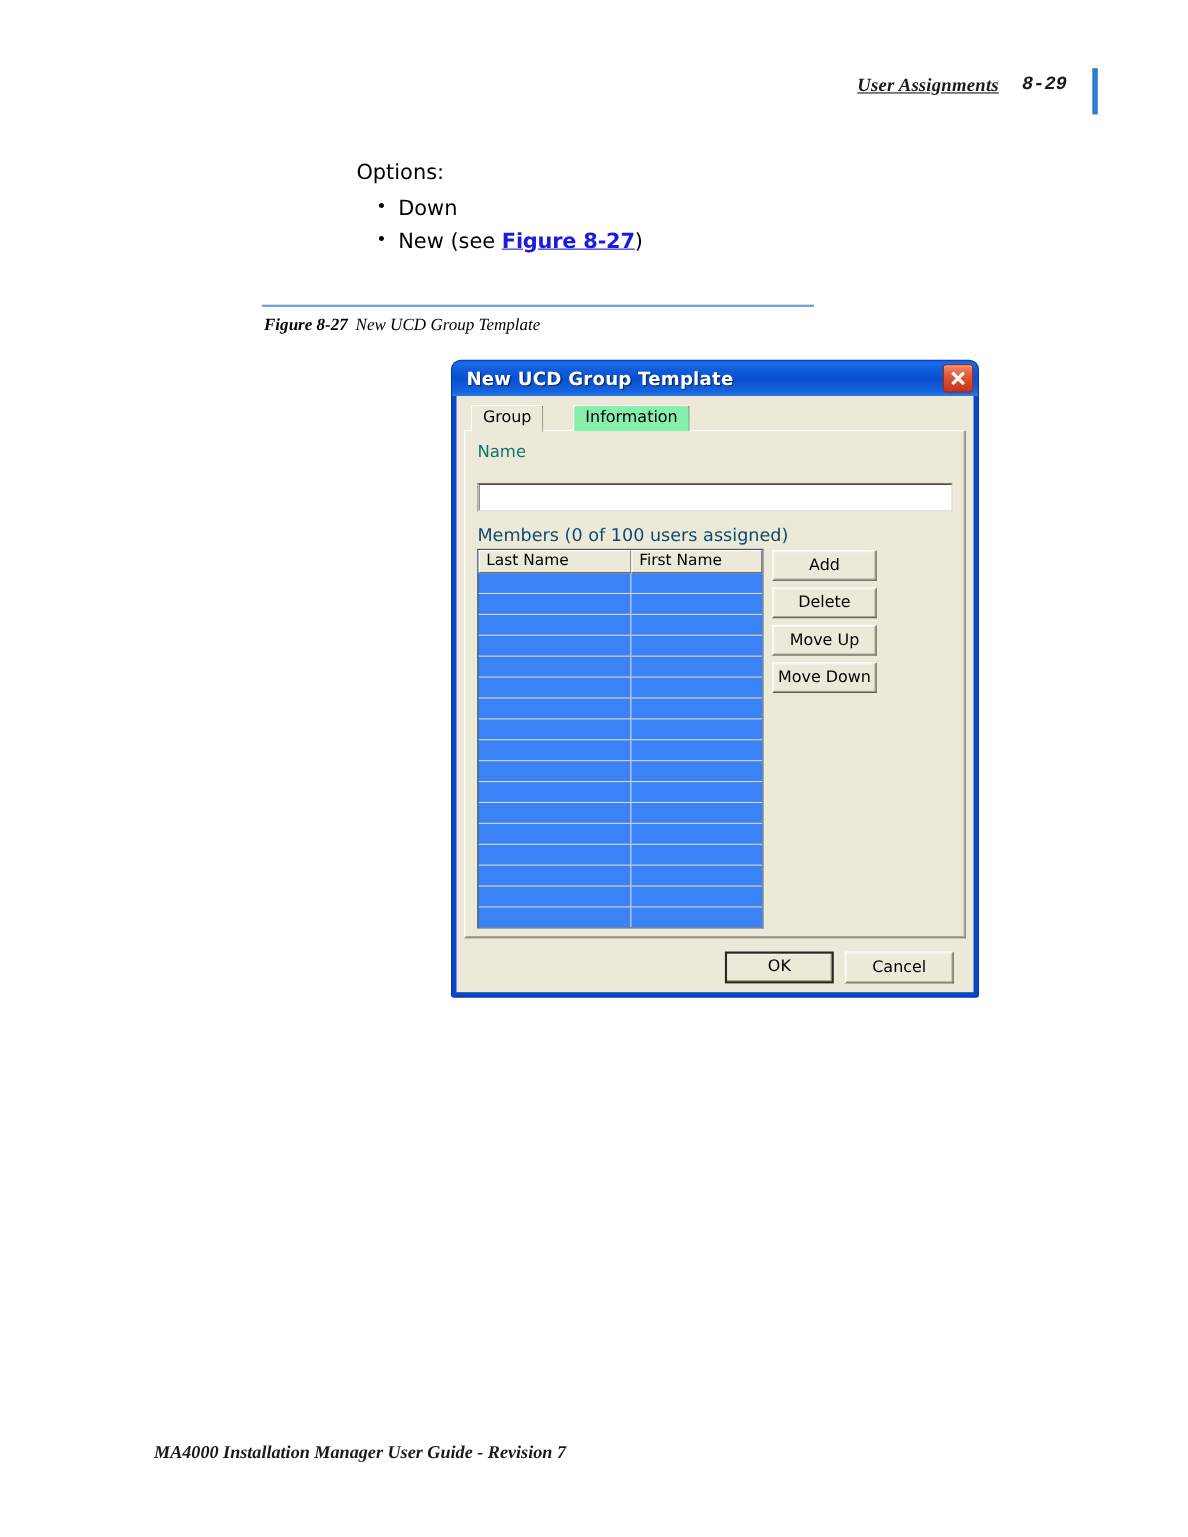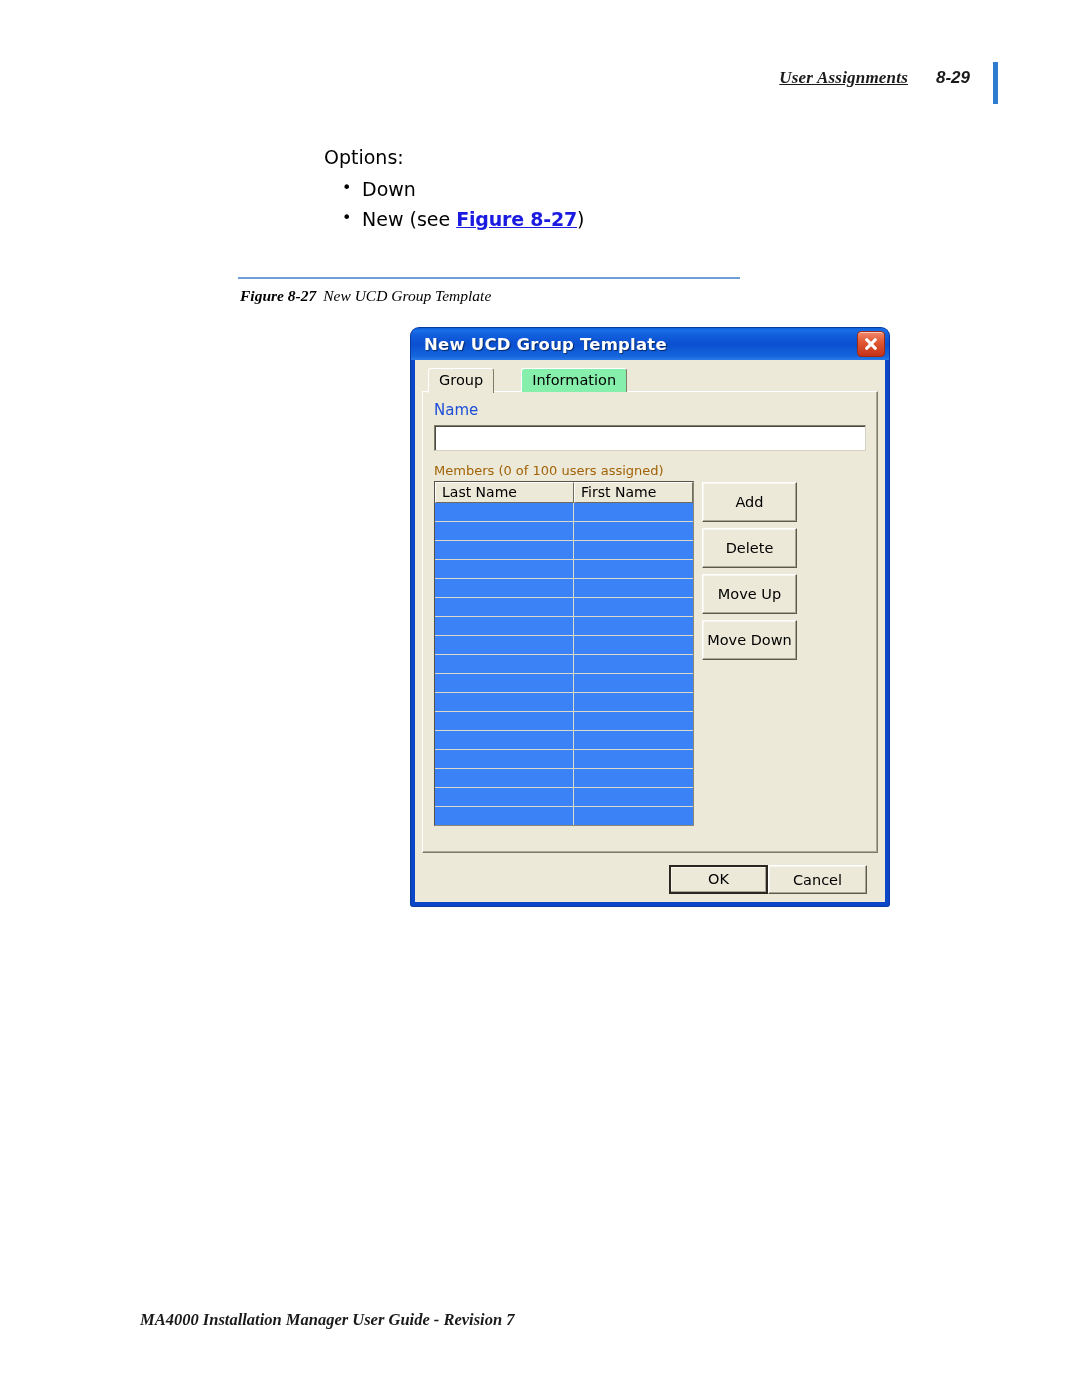--- a/index.html
+++ b/index.html
@@ -34,21 +34,21 @@
     font-size: 17px;
     letter-spacing: .2px;
     color: #1a1a1a;
     white-space: nowrap;
     text-decoration: underline;
   }
   .hdr-page {
     position: absolute;
     right: 110px;
     top: 0;
-    font-family: Liberation Sans, sans-serif;
+    font-family: Liberation Mono, monospace;
     font-style: italic;
     font-weight: bold;
     font-size: 17px;
     color: #1a1a1a;
     white-space: nowrap;
     margin-left: 20px;
   }
   .hdr-bar {
     position: absolute;
     right: 82px;
@@ -244,44 +244,44 @@
     height: 462px;
     box-sizing: border-box;
     padding: 9px 11px 10px 11px;
     box-shadow: inset -1px -1px 0 #aaa79a;
     z-index: 1;
   }
 
   .field-label {
     font-family: "DejaVu Sans", sans-serif;
     font-size: 15px;
-    margin-bottom: 6px;
-    color: #1d4ed8;
+    margin-bottom: 20px;
+    color: #0f766e;
   }
   .text-input {
     width: 100%;
     height: 26px;
     box-sizing: border-box;
     background: #ffffff;
     border: 1px solid #7f7c68;
     border-right-color: #d6d3c4;
     border-bottom-color: #d6d3c4;
     box-shadow: inset 1px 1px 0 #4a4a42;
     font-family: "DejaVu Sans", sans-serif;
     font-size: 14px;
     padding: 0 4px;
     outline: none;
     color: #000;
   }
 
   .members-label {
     font-family: "DejaVu Sans", sans-serif;
-    font-size: 13px;
+    font-size: 16px;
     margin: 12px 0 3px 0;
-    color: #a16207;
+    color: #0c4a6e;
   }
 
   .list-area {
     display: flex;
     align-items: flex-start;
   }
   .grid {
     width: 260px;
     background: #3b82f6;
     border: 1px solid #8a8774;
@@ -326,41 +326,42 @@
 
   .btncol {
     margin-left: 8px;
     display: flex;
     flex-direction: column;
     gap: 6px;
     padding-top: 1px;
   }
   .xp-btn {
     width: 95px;
-    height: 40px;
+    height: 28px;
     background: #ece9d8;
     border: 1px solid;
     border-color: #ffffff #5d5a4c #5d5a4c #ffffff;
     box-shadow: inset -1px -1px 0 #a9a695, inset 1px 1px 0 #f7f5ec;
     font-family: "DejaVu Sans", sans-serif;
     font-size: 14.5px;
     color: #000;
     cursor: pointer;
     line-height: 24px;
     text-align: center;
     padding: 0;
   }
 
   .footer-btns {
     position: absolute;
     left: 0;
     right: 0;
     bottom: 8px;
     display: flex;
     justify-content: flex-end;
+    gap: 10px;
     padding-right: 18px;
   }
   .xp-btn.wide { width: 99px; height: 29px; }
   .xp-btn.default {
     border: 2px solid #2b2822;
     box-shadow: inset -1px -1px 0 #a9a695, inset 1px 1px 0 #f7f5ec;
     line-height: 23px;
   }
 
   

